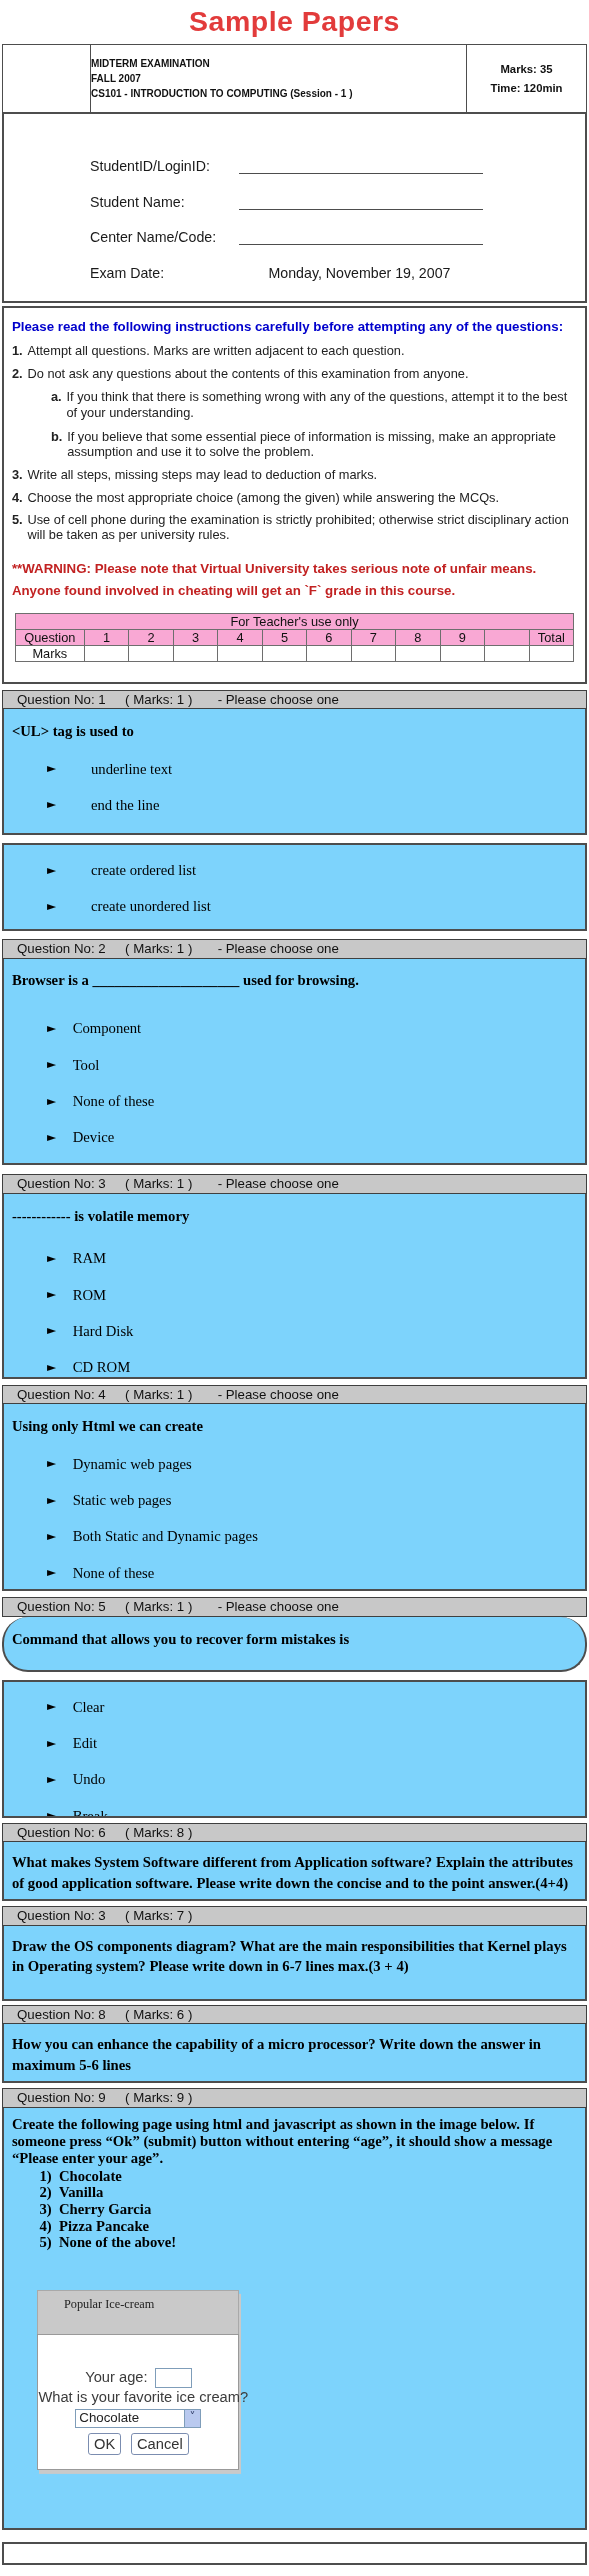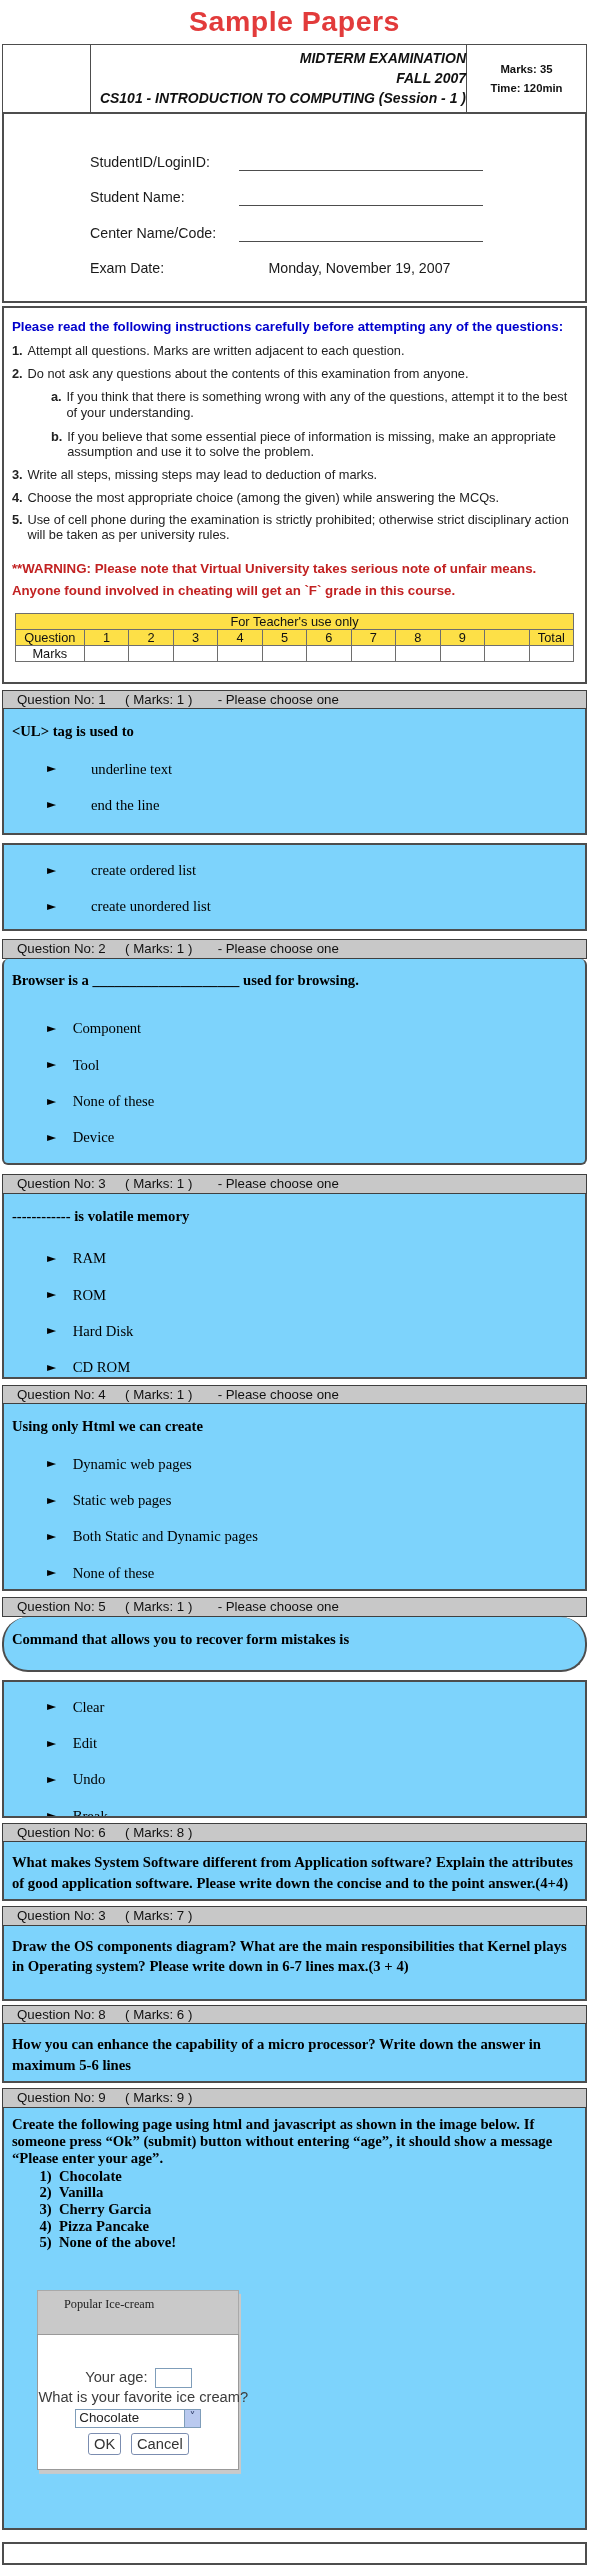--- a/index.html
+++ b/index.html
@@ -7,66 +7,66 @@
   body { width:589px; font-family:"Liberation Sans", sans-serif; color:#111; }
   .page { width:589px; height:2576px; padding:0 2px; overflow:hidden; }
 
   
   .page-title { color:#e23b3b; text-align:center; font-size:28.5px; font-weight:bold;
     margin:0; padding:4.9px 0 5.9px; letter-spacing:0.5px; }
 
   
   table.exam-header { width:100%; border-collapse:collapse; table-layout:fixed; height:69px; }
   table.exam-header td { border:1px solid #4d4d4d; vertical-align:middle; padding:0; }
-  .eh-center { text-align:right; font-weight:bold; font-size:14px;font-style:italic; }
+  .eh-center { text-align:left; font-weight:bold; font-size:10px; }
   .eh-center div { margin:3.9px 0; }
   .eh-right { text-align:center; font-weight:bold; font-size:11.3px; }
   .eh-right div { margin:6.9px 0; }
 
   
   .student-box { border:2px solid #4d4d4d; border-top-width:1px; height:190px;
     padding:36px 0 0 86px; font-size:14.2px; color:#1a1a1a; }
-  .s-row { display:flex; align-items:center; height:24.6px; margin-bottom:10.8px; }
+  .s-row { display:flex; align-items:flex-end; height:24.6px; margin-bottom:10.8px; }
   .s-label { width:149px; }
   .s-line { width:244px; border-bottom:1px solid #4d4d4d; height:17.7px; }
   .s-value { padding-left:29.5px; }
 
   
   .instr-box { border:2px solid #4d4d4d; margin-top:2.9px; height:378px; padding:9.8px 7.9px 0; 
     font-size:12.8px; color:#222; }
   .instr-head { color:#0000cc; font-weight:bold; margin:2px 0 9.8px; font-size:13.3px; }
   .instr-item { display:flex; line-height:14.7px; margin:0 0 7.9px; }
   .instr-item .num { font-weight:bold; white-space:nowrap; margin-right:4.9px; }
   .instr-item.ind1 { margin-left:39px; line-height:15.7px; }
   .warning { color:#c22222; font-weight:bold; margin-top:15.7px; line-height:21.6px; font-size:13.3px; }
 
   
   table.teacher-table { width:calc(100% - 5.9px); margin:11.8px auto 0; border-collapse:collapse;
     table-layout:fixed; font-size:12.8px; color:#111; }
   table.teacher-table td { border:1px solid #6e6e6e; text-align:center; height:15.7px; padding:0; }
-  table.teacher-table .hd { background:#fde047; }
+  table.teacher-table .hd { background:#f9a8d4; }
   table.teacher-table col.first { width:69px; }
 
   
   .qbar { margin-top:5.9px; border:1px solid #3f3f3f; background:#c8c8c8; height:19.6px;
     line-height:17.7px; font-size:13.3px; padding:0 14px; color:#111; white-space:nowrap; overflow:hidden; }
   .qbar .q-marks { margin-left:15.7px; }
   .qbar .q-tail { margin-left:21.6px; }
   .qbody { border:2px solid #4d4d4d; border-top:none; background:#7dd3fc; padding:0 7.9px;
     font-family:"Liberation Serif", serif; font-size:14.7px; color:#000; overflow:hidden; }
   .qbody.standalone { border-top:2px solid #4d4d4d; margin-top:7.9px; }
   .q-text { font-weight:bold; margin:12.8px 0 0; line-height:18.7px; }
   .opt { display:flex; align-items:center; margin-top:20.6px; height:15.7px; }
   .opt .bullet { font-family:"DejaVu Sans", sans-serif; font-size:11.8px; line-height:13.8px;
     margin-left:35px; margin-right:16.7px; color:#000; }
   .opt.wide .bullet { margin-right:35px; }
 
   
   .h-q1a { height:126px; } .h-q1b { height:88px; }
-  .h-q2  { height:206px;border-radius:6px; } .h-q3 { height:185px; } .h-q4 { height:187px; }
+  .h-q2  { height:206px; } .h-q3 { height:185px; } .h-q4 { height:187px; }
   .h-q5a { height:55px;border-radius:26px; }  .h-q5b { height:138px; }
   .h-q6  { height:59px; }  .h-q7 { height:75px; } .h-q8 { height:59px; }
   .h-q9  { height:422px; }
   .h-q5b .opt:first-child, .h-q1b .opt:first-child { margin-top:17.7px; }
 
   .q-essay { font-weight:bold; margin:9.8px 0 0; line-height:20.6px; }
 
   
   .q9-p { font-weight:bold; margin:7.9px 0 0; line-height:17px; }
   .q9-opts-head { font-weight:bold; margin:16.7px 0 0; line-height:16.7px; }

